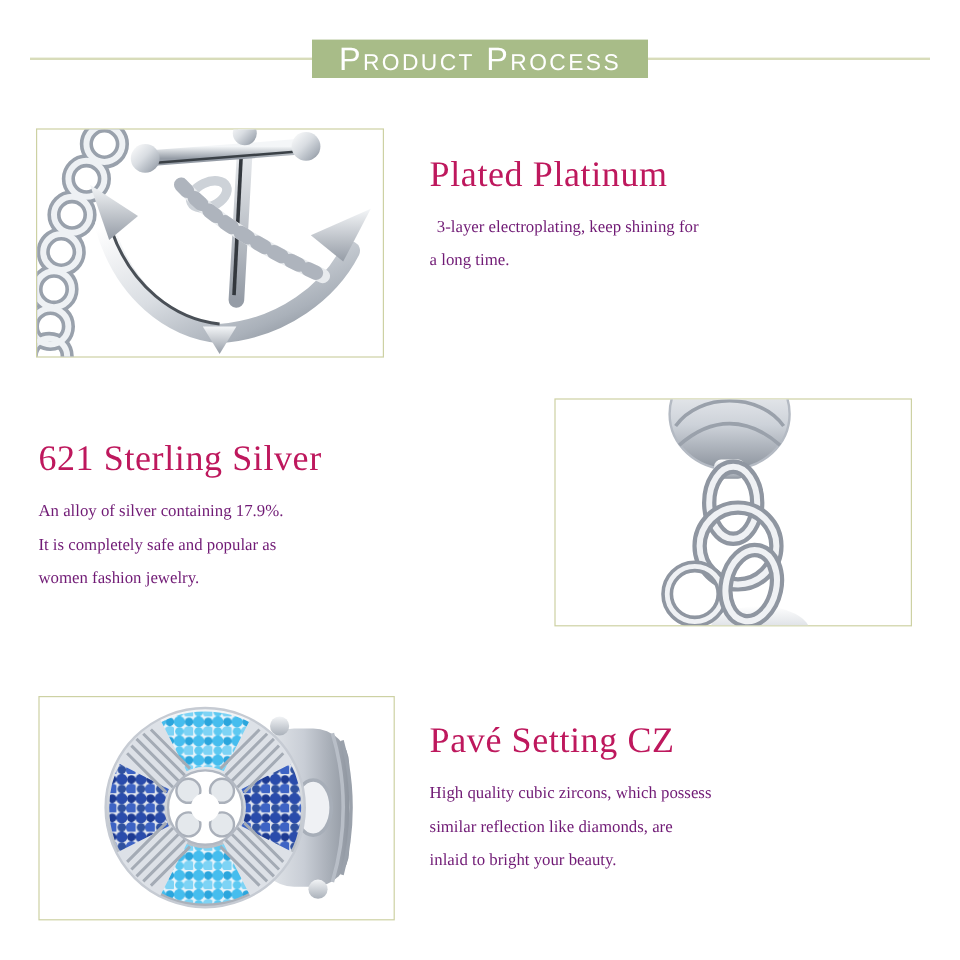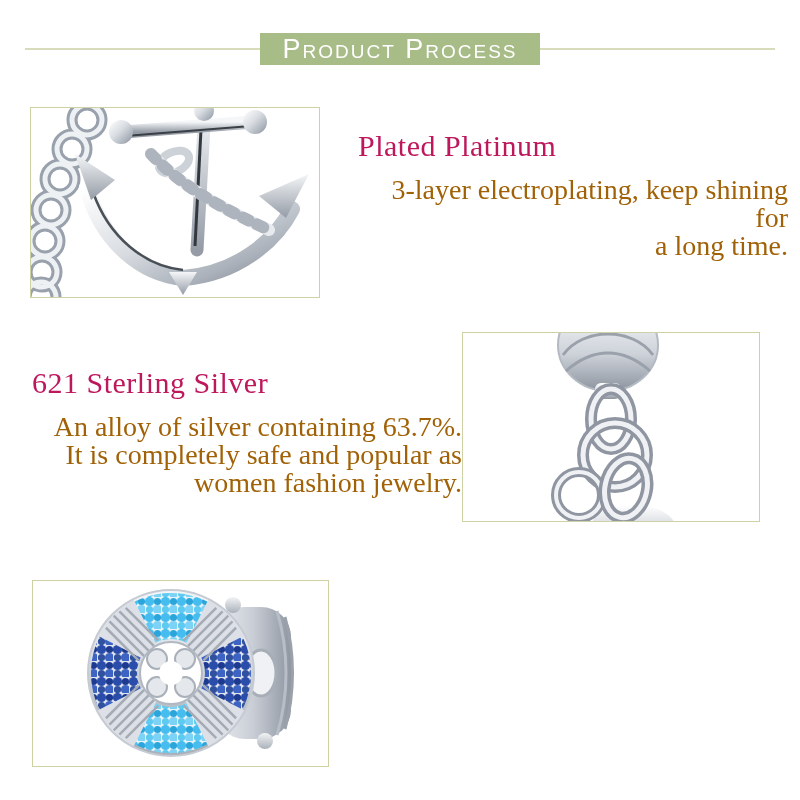--- a/index.html
+++ b/index.html
@@ -18,21 +18,21 @@
   
   .photo{position:absolute;margin:0;padding:0;border:1.5px solid #cdd1a3;background:#ffffff;box-sizing:content-box;}
   .photo svg{display:block;}
   .photo-anchor{left:30px;top:107px;width:288px;height:189px;}
   .photo-chain{left:462px;top:332px;width:296px;height:188px;}
   .photo-charm{left:32px;top:580px;width:295px;height:185px;}
 
   
   .copy{position:absolute;}
   .copy h2{margin:0;font-size:30px;line-height:36px;font-weight:400;color:#be185d;letter-spacing:.5px;}
-  .copy p{margin:12px 0 0;font-size:28px;line-height:28px;color:#a16207;white-space:pre-line;text-align:right;}
+  .copy p{margin:12px 0 0;font-size:14px;line-height:28px;color:#701a75;white-space:pre-line;}
   .copy-1{left:358px;top:128px;width:430px;}
   .copy-1 p{text-indent:6px;}
   .copy-2{left:32px;top:365px;width:430px;}
   .copy-3{left:358px;top:600px;width:430px;}
 </style>
 </head>
 <body>
 
 <div class="page">
 
@@ -99,21 +99,21 @@
     </svg>
   </figure>
   <div class="copy copy-1">
     <h2>Plated Platinum</h2>
     <p>3-layer electroplating, keep shining for
 a long time.</p>
   </div>
 
   <div class="copy copy-2">
     <h2>621 Sterling Silver</h2>
-    <p>An alloy of silver containing 63.7%.
+    <p>An alloy of silver containing 17.9%.
 It is completely safe and popular as
 women fashion jewelry.</p>
   </div>
   <figure class="photo photo-chain">
     <svg width="296" height="188" viewBox="0 0 296 188" aria-hidden="true">
       <defs>
         <linearGradient id="cgSil" x1="0" y1="0" x2="0" y2="1">
           <stop offset="0" stop-color="#ffffff"></stop>
             <stop offset="0.6" stop-color="#cdd2d9"></stop>
           <stop offset="1" stop-color="#8d949e"></stop>
@@ -196,14 +196,20 @@
         <circle cx="138" cy="92" r="30" fill="#ffffff"></circle>
         <circle cx="124" cy="78" r="10" fill="#e4e8ec" stroke="#aab0ba" stroke-width="2"></circle>
         <circle cx="152" cy="78" r="10" fill="#e4e8ec" stroke="#aab0ba" stroke-width="2"></circle>
         <circle cx="124" cy="106" r="10" fill="#e4e8ec" stroke="#aab0ba" stroke-width="2"></circle>
         <circle cx="152" cy="106" r="10" fill="#e4e8ec" stroke="#aab0ba" stroke-width="2"></circle>
         <circle cx="138" cy="92" r="12" fill="#ffffff"></circle>
         <circle cx="138" cy="92" r="31" fill="none" stroke="#b2b8c2" stroke-width="2"></circle>
       </g>
     </svg>
   </figure>
+  <div class="copy copy-3">
+    <h2>Pavé Setting CZ</h2>
+    <p>High quality cubic zircons, which possess
+similar reflection like diamonds, are
+inlaid to bright your beauty.</p>
+  </div>
 
 </div>
 
 </body></html>

